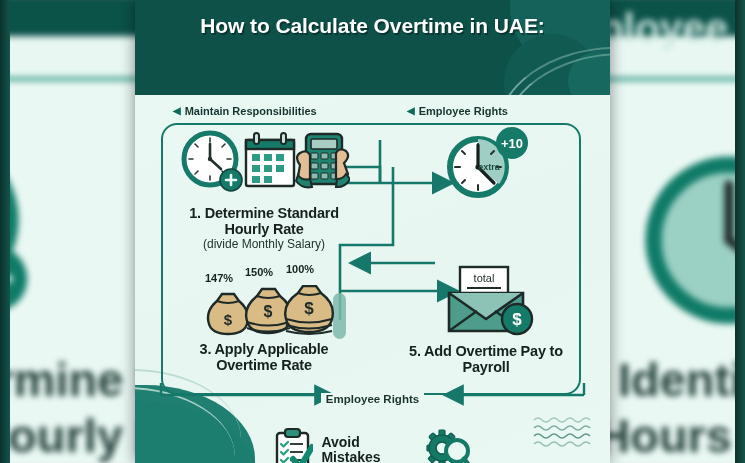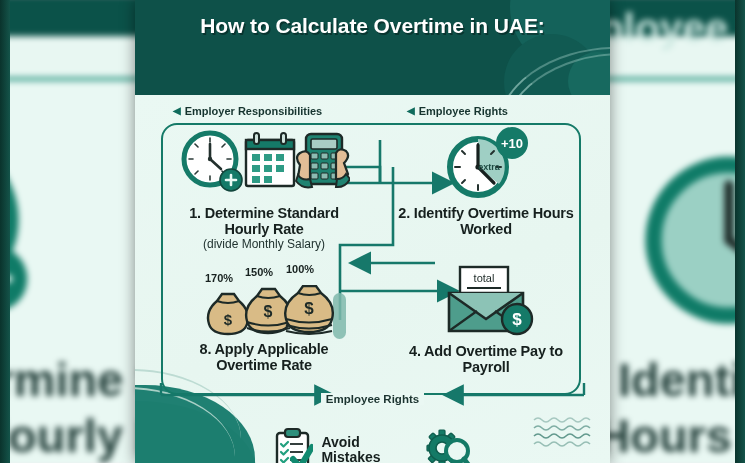--- a/index.html
+++ b/index.html
@@ -315,21 +315,21 @@
         <g fill="none" stroke="#3b7d70" stroke-width="1.6">
           <path d="M2 5 q4 -4 8 0 t8 0 t8 0 t8 0 t8 0 t8 0 t8 0" opacity=".45"></path>
           <path d="M2 13 q4 -4 8 0 t8 0 t8 0 t8 0 t8 0 t8 0 t8 0" opacity=".7"></path>
           <path d="M2 21 q4 -4 8 0 t8 0 t8 0 t8 0 t8 0 t8 0 t8 0" opacity=".9"></path>
           <path d="M2 29 q4 -4 8 0 t8 0 t8 0 t8 0 t8 0 t8 0 t8 0" opacity=".55"></path>
         </g>
       </svg>
 
       <div class="sec-label left-lbl">
         <span class="caret">◀</span>
-        <span>Employer Responsibilities</span>
+        <span>Maintain Responsibilities</span>
       </div>
       <div class="sec-label right-lbl">
         <span class="caret">◀</span>
         <span>Employee Rights</span>
       </div>
 
       <div class="panel"></div>
 
       <svg class="connectors" viewBox="0 0 475 368">
         <defs>
@@ -441,26 +441,25 @@
               <line x1="39" y1="55" x2="36" y2="58"></line>
             </g>
             <line x1="52" y1="42" x2="52" y2="20" stroke="#16201e" stroke-width="3.2" stroke-linecap="round"></line>
             <line x1="52" y1="42" x2="68" y2="58" stroke="#16201e" stroke-width="3.2" stroke-linecap="round"></line>
             <circle cx="52" cy="42" r="2.6" fill="#16201e"></circle>
             <text x="63" y="45" font-size="9" font-weight="bold" fill="#1d4a42" text-anchor="middle" font-family="Liberation Sans,sans-serif">extra</text>
             <circle cx="86" cy="18" r="16" fill="#157a68"></circle>
             <text x="86" y="23" font-size="13" font-weight="bold" fill="#ffffff" text-anchor="middle" font-family="Liberation Sans,sans-serif">+10</text>
           </svg>
         </div>
-        <div class="cell-title">2. Identify Overtime Hours Worked</div>
       </div>
 
       <div class="cell c3">
         <div class="pct-row">
-          <span class="pct p1">170%</span>
+          <span class="pct p1">147%</span>
           <span class="pct p2">150%</span>
           <span class="pct p3">100%</span>
         </div>
         <div class="cell-art" style="height:52px;">
           <svg width="150" height="52" viewBox="0 0 150 52">
 
             <path d="M28 16 L33 9 L45 9 L50 16 Q62 26 58 39 Q55 49 39 49 Q23 49 20 39 Q16 26 28 16 Z" fill="#d9bb86" stroke="#1d2a27" stroke-width="2.4"></path>
             <path d="M28 16 Q39 20 50 16" fill="none" stroke="#1d2a27" stroke-width="2.2"></path>
             <text x="39" y="40" font-size="15" font-weight="bold" fill="#1d2a27" text-anchor="middle" font-family="Liberation Sans,sans-serif">$</text>
 
@@ -471,41 +470,41 @@
             <path d="M58 43 Q79 50 101 43" fill="none" stroke="#1d2a27" stroke-width="2"></path>
 
             <path d="M109 8 L114 1 L127 1 L132 8 Q147 19 143 34 Q140 47 120 47 Q100 47 97 34 Q93 19 109 8 Z" fill="#d9bb86" stroke="#1d2a27" stroke-width="2.4"></path>
             <path d="M109 8 Q120 12 132 8" fill="none" stroke="#1d2a27" stroke-width="2.2"></path>
             <text x="120" y="29" font-size="17" font-weight="bold" fill="#1d2a27" text-anchor="middle" font-family="Liberation Sans,sans-serif">$</text>
             <path d="M97 34 Q120 41 143 34" fill="none" stroke="#1d2a27" stroke-width="2"></path>
             <path d="M97 40 Q120 47 143 40" fill="none" stroke="#1d2a27" stroke-width="2"></path>
             <path d="M97 46 Q120 52 143 46" fill="none" stroke="#1d2a27" stroke-width="2"></path>
           </svg>
         </div>
-        <div class="cell-title">8. Apply Applicable Overtime Rate</div>
+        <div class="cell-title">3. Apply Applicable Overtime Rate</div>
       </div>
 
       <div class="cell c4">
         <div class="cell-art">
           <svg width="118" height="76" viewBox="0 0 118 76">
 
             <rect x="33" y="4" width="48" height="36" fill="#ffffff" stroke="#1d2a27" stroke-width="2.4"></rect>
             <text x="57" y="19" font-size="11" fill="#1d2a27" text-anchor="middle" font-family="Liberation Sans,sans-serif">total</text>
             <line x1="40" y1="25" x2="74" y2="25" stroke="#1d2a27" stroke-width="2"></line>
             <line x1="40" y1="31" x2="74" y2="31" stroke="#1d2a27" stroke-width="2"></line>
             <line x1="40" y1="37" x2="66" y2="37" stroke="#1d2a27" stroke-width="2"></line>
 
             <path d="M22 30 L96 30 L96 68 L22 68 Z" fill="#4e9d8c" stroke="#1d2a27" stroke-width="2.6"></path>
             <path d="M22 30 L59 56 L96 30" fill="#8cc3b6" stroke="#1d2a27" stroke-width="2.6"></path>
             <path d="M22 68 L50 48 M96 68 L68 48" fill="none" stroke="#1d2a27" stroke-width="2.2"></path>
             <circle cx="90" cy="56" r="15" fill="#157a68" stroke="#1d2a27" stroke-width="2.4"></circle>
             <text x="90" y="62" font-size="17" font-weight="bold" fill="#ffffff" text-anchor="middle" font-family="Liberation Sans,sans-serif">$</text>
           </svg>
         </div>
-        <div class="cell-title">4. Add Overtime Pay to Payroll</div>
+        <div class="cell-title">5. Add Overtime Pay to Payroll</div>
       </div>
 
       <div class="er-strip">
         <span class="er-text">Employee Rights</span>
       </div>
 
       <div class="footer">
 
         <div class="foot-item">
           <svg width="40" height="46" viewBox="0 0 40 46">

